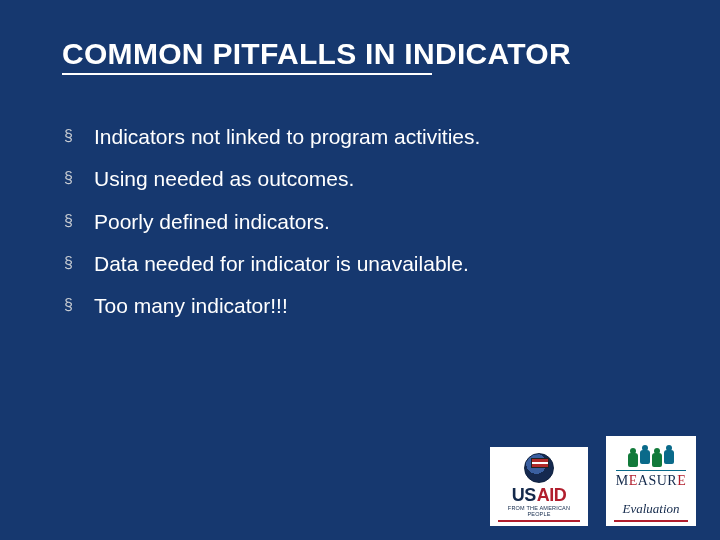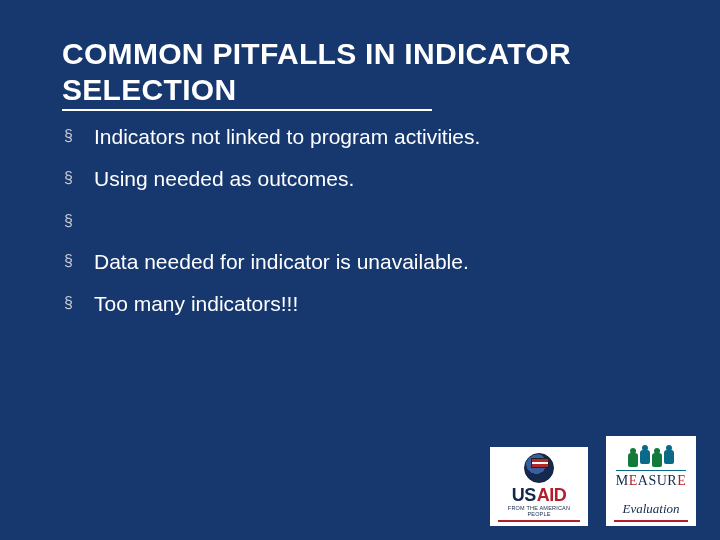--- a/index.html
+++ b/index.html
@@ -186,44 +186,44 @@
   }
 </style>
 </head>
 <body>
 
 <div class="slide">
 
   <div class="title-wrap">
     <div class="title">
       <span>COMMON PITFALLS IN INDICATOR</span><br>
-      <span>SELECTION</span>
     </div>
     <div class="title-underline"></div>
   </div>
 
   <div class="bullets">
     <div class="bullet-row">
       <span class="bullet-glyph">§</span>
       <span class="bullet-text">Indicators not linked to program activities.</span>
     </div>
     <div class="bullet-row">
       <span class="bullet-glyph">§</span>
       <span class="bullet-text">Using needed as outcomes.</span>
     </div>
     <div class="bullet-row">
       <span class="bullet-glyph">§</span>
+      <span class="bullet-text">Poorly defined indicators.</span>
     </div>
     <div class="bullet-row">
       <span class="bullet-glyph">§</span>
       <span class="bullet-text">Data needed for indicator is unavailable.</span>
     </div>
     <div class="bullet-row">
       <span class="bullet-glyph">§</span>
-      <span class="bullet-text">Too many indicators!!!</span>
+      <span class="bullet-text">Too many indicator!!!</span>
     </div>
   </div>
 
   <div class="footer-logos">
 
     <div class="logo-card usaid">
       <div class="usaid-seal">
         <div class="seal-ring"></div>
         <div class="seal-flag"></div>
       </div>

